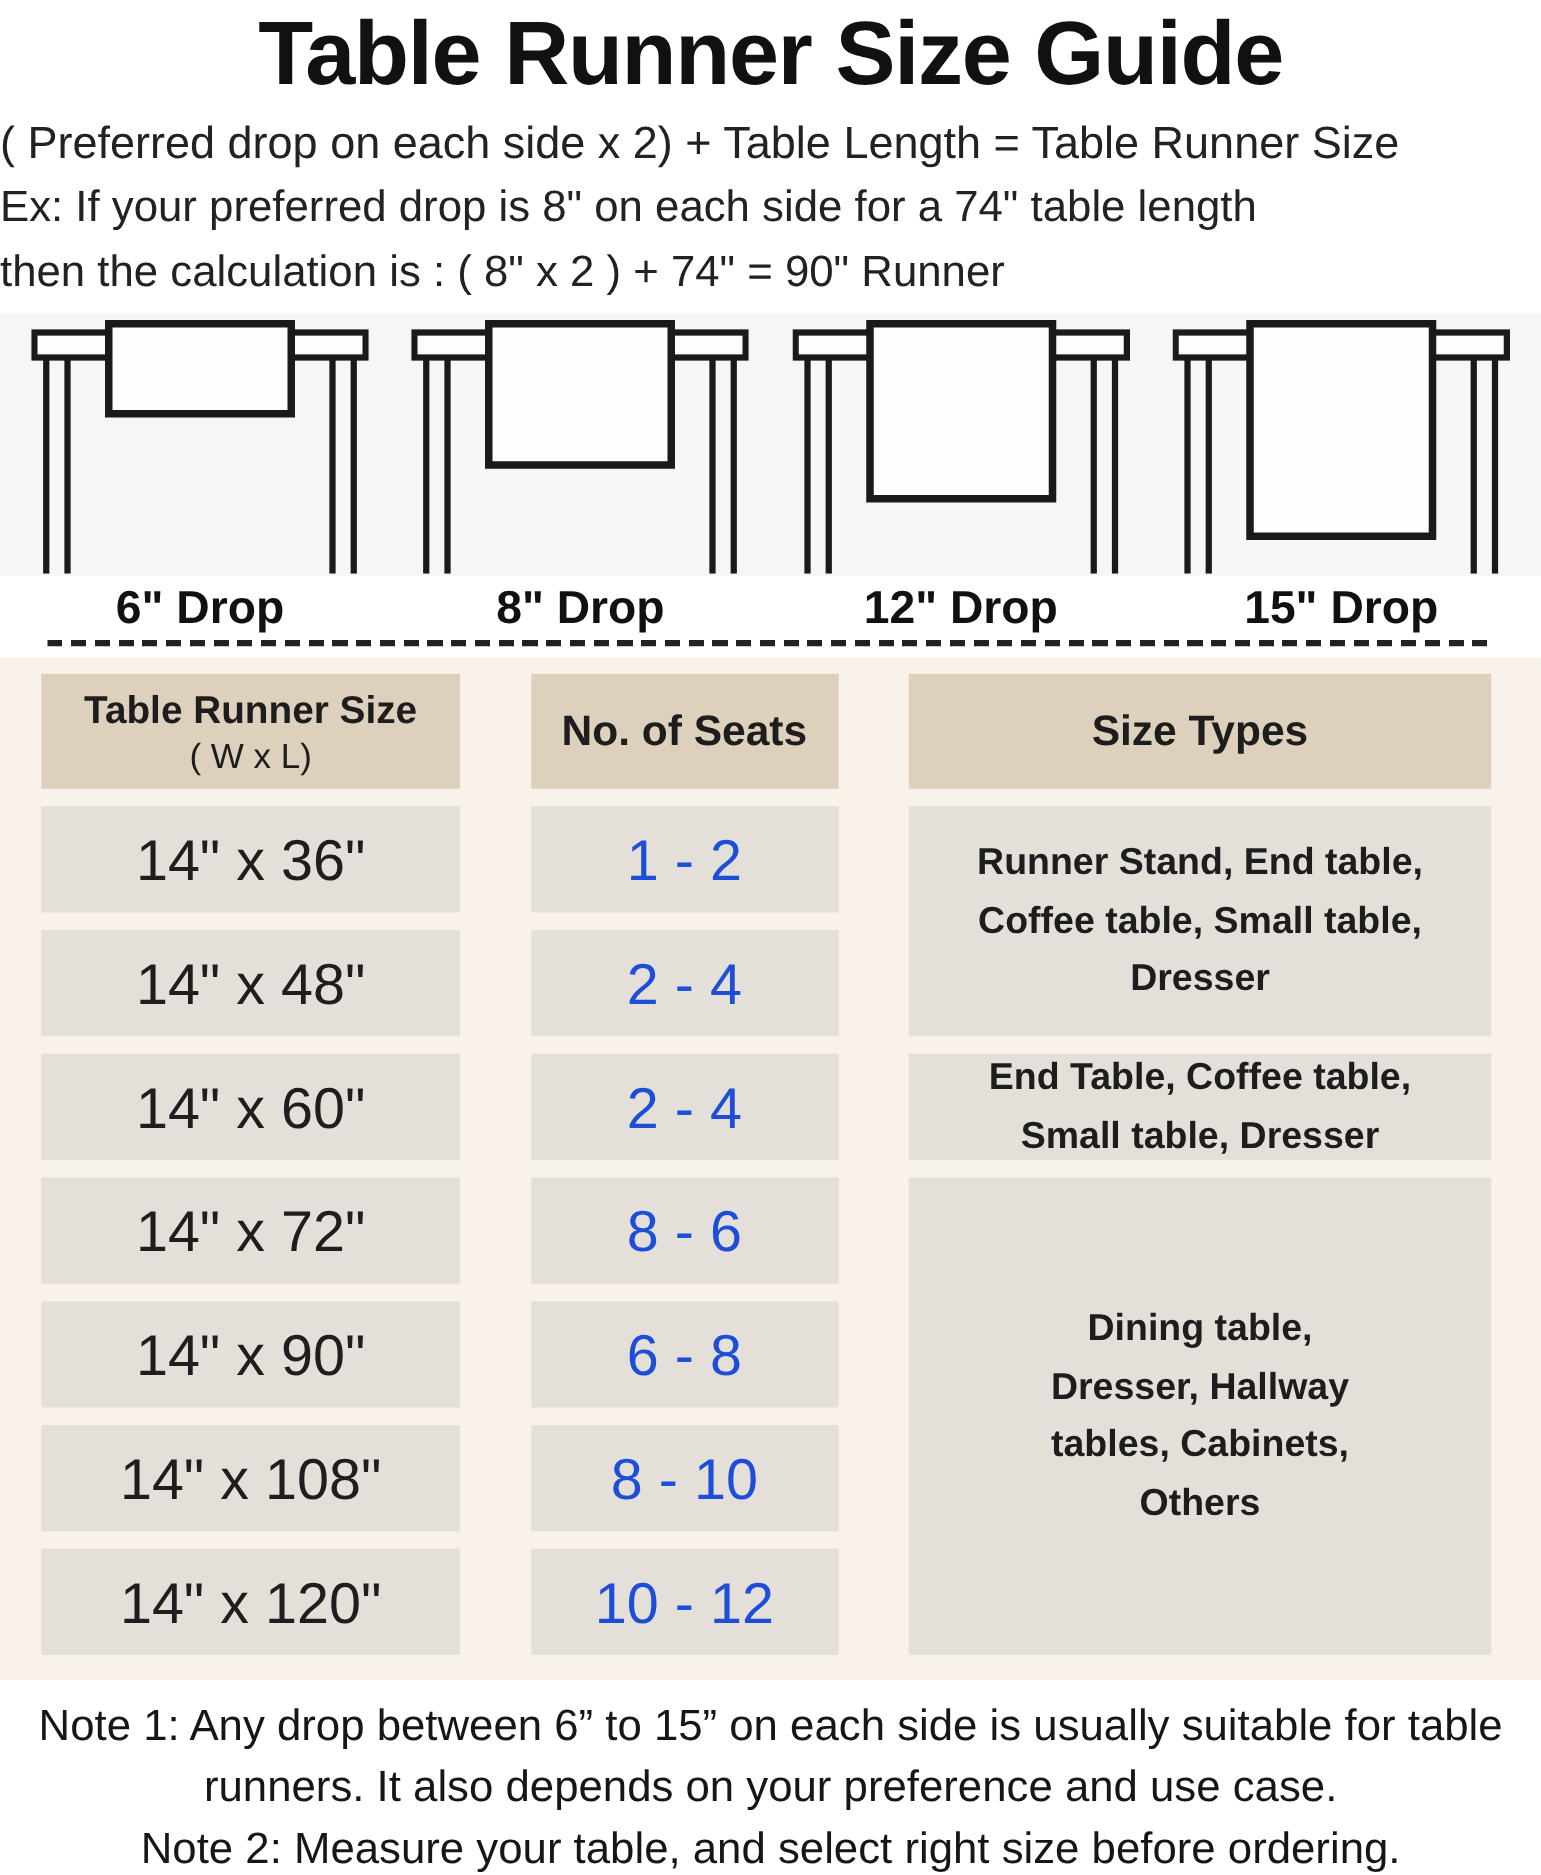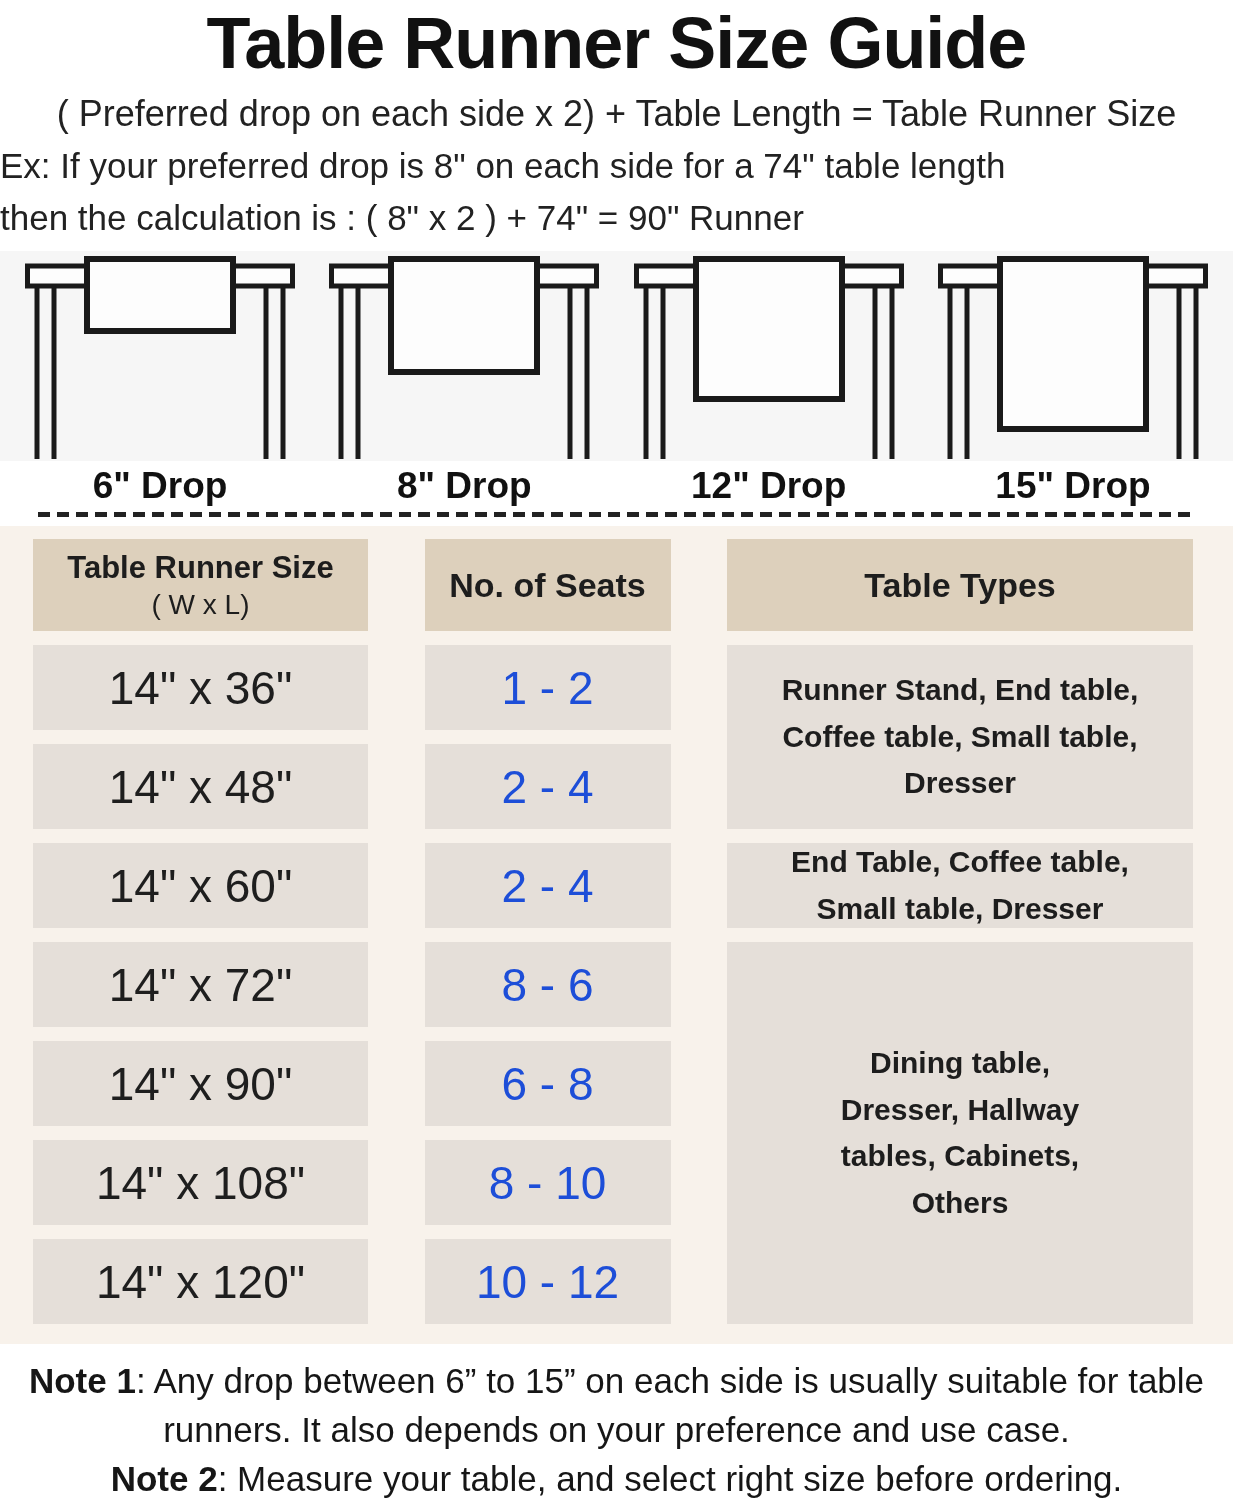--- a/index.html
+++ b/index.html
@@ -20,21 +20,20 @@
     padding-top: 2px;
     text-align: center;
     font-size: 72px;
     font-weight: 700;
     letter-spacing: -1px;
     line-height: 1.15;
     color: #111111;
   }
   .formula {
     margin-top: 8px;
-    text-align: center;
     font-size: 36px;
     line-height: 1.15;
     color: #222222;
   }
   .example {
     margin-top: 12px;
     text-align: left;
     font-size: 35px;
     line-height: 1.15;
     color: #222222;
@@ -104,21 +103,21 @@
 
   
   .notes {
     padding: 12px 24px 0 24px;
     text-align: center;
     font-size: 35px;
     line-height: 1.4;
     color: #161616;
   }
   .note { margin: 0 auto; max-width: 1185px; }
-  .note b { font-weight: 700; }
+  .note b { font-weight: 400; }
 </style>
 </head>
 <body>
 
 <div class="page">
 
   <h1 class="title">Table Runner Size Guide</h1>
   <p class="formula">( Preferred drop on each side x 2) + Table Length = Table Runner Size</p>
   <p class="example">Ex: If your preferred drop is 8" on each side for a 74" table length</p>
   <p class="example">then the calculation is : ( 8" x 2 ) + 74" = 90" Runner</p>
@@ -177,21 +176,21 @@
 
   <div class="dashed"></div>
 
   <div class="size-table">
 
     <div class="hcell h1">
       <div class="h1a">Table Runner Size</div>
       <div class="h1b">( W x L)</div>
     </div>
     <div class="hcell h2">No. of Seats</div>
-    <div class="hcell h3">Table Types</div>
+    <div class="hcell h3">Size Types</div>
 
     <div class="cell size r0">14" x 36"</div>
     <div class="cell seats r0">1 - 2</div>
     <div class="cell size r1">14" x 48"</div>
     <div class="cell seats r1">2 - 4</div>
     <div class="cell size r2">14" x 60"</div>
     <div class="cell seats r2">2 - 4</div>
     <div class="cell size r3">14" x 72"</div>
     <div class="cell seats r3">8 - 6</div>
     <div class="cell size r4">14" x 90"</div>

